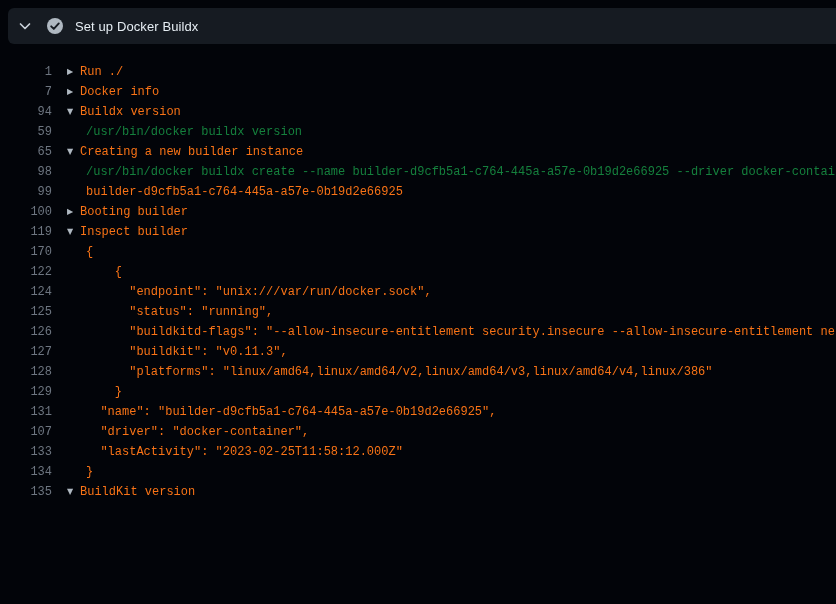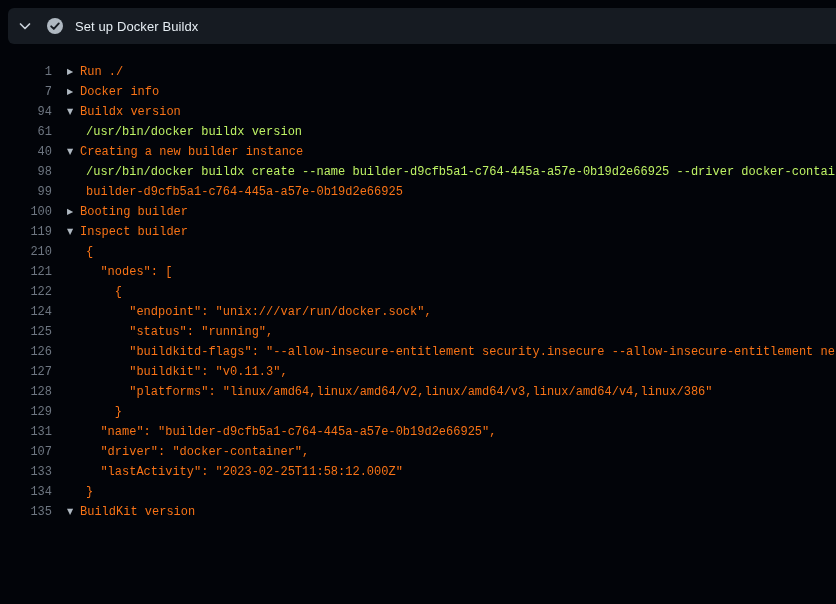--- a/index.html
+++ b/index.html
@@ -86,21 +86,21 @@
     font-size: 8px;
     line-height: 20px;
     color: #afb8c1;
     font-family: "DejaVu Sans", sans-serif;
   }
   .txt {
     color: #f97316;
     flex: none;
   }
   .log-row.content .txt { padding-left: 6px; }
-  .txt.cmd { color: #bef264; }
+  .txt.cmd { color: #15803d; }
   .log-row.group { cursor: pointer; }
 </style>
 </head>
 <body>
 
 <div class="page">
 
   <div class="step-header">
     <span class="chev">
       <svg width="16" height="16" viewBox="0 0 16 16">
@@ -129,28 +129,28 @@
       <span class="txt">Docker info</span>
     </div>
 
     <div class="log-row group">
       <span class="ln">94</span>
       <span class="arrow">▼</span>
       <span class="txt">Buildx version</span>
     </div>
 
     <div class="log-row content">
-      <span class="ln">61</span>
+      <span class="ln">59</span>
       <span class="arrow"></span>
       <span class="txt cmd">/usr/bin/docker buildx version</span>
     </div>
 
 
     <div class="log-row group">
-      <span class="ln">40</span>
+      <span class="ln">65</span>
       <span class="arrow">▼</span>
       <span class="txt">Creating a new builder instance</span>
     </div>
 
     <div class="log-row content">
       <span class="ln">98</span>
       <span class="arrow"></span>
       <span class="txt cmd">/usr/bin/docker buildx create --name builder-d9cfb5a1-c764-445a-a57e-0b19d2e66925 --driver docker-container</span>
     </div>
 
@@ -166,30 +166,25 @@
       <span class="txt">Booting builder</span>
     </div>
 
     <div class="log-row group">
       <span class="ln">119</span>
       <span class="arrow">▼</span>
       <span class="txt">Inspect builder</span>
     </div>
 
     <div class="log-row content">
-      <span class="ln">210</span>
+      <span class="ln">170</span>
       <span class="arrow"></span>
       <span class="txt">{</span>
     </div>
 
-    <div class="log-row content">
-      <span class="ln">121</span>
-      <span class="arrow"></span>
-      <span class="txt">  "nodes": [</span>
-    </div>
 
     <div class="log-row content">
       <span class="ln">122</span>
       <span class="arrow"></span>
       <span class="txt">    {</span>
     </div>
 
 
     <div class="log-row content">
       <span class="ln">124</span>

